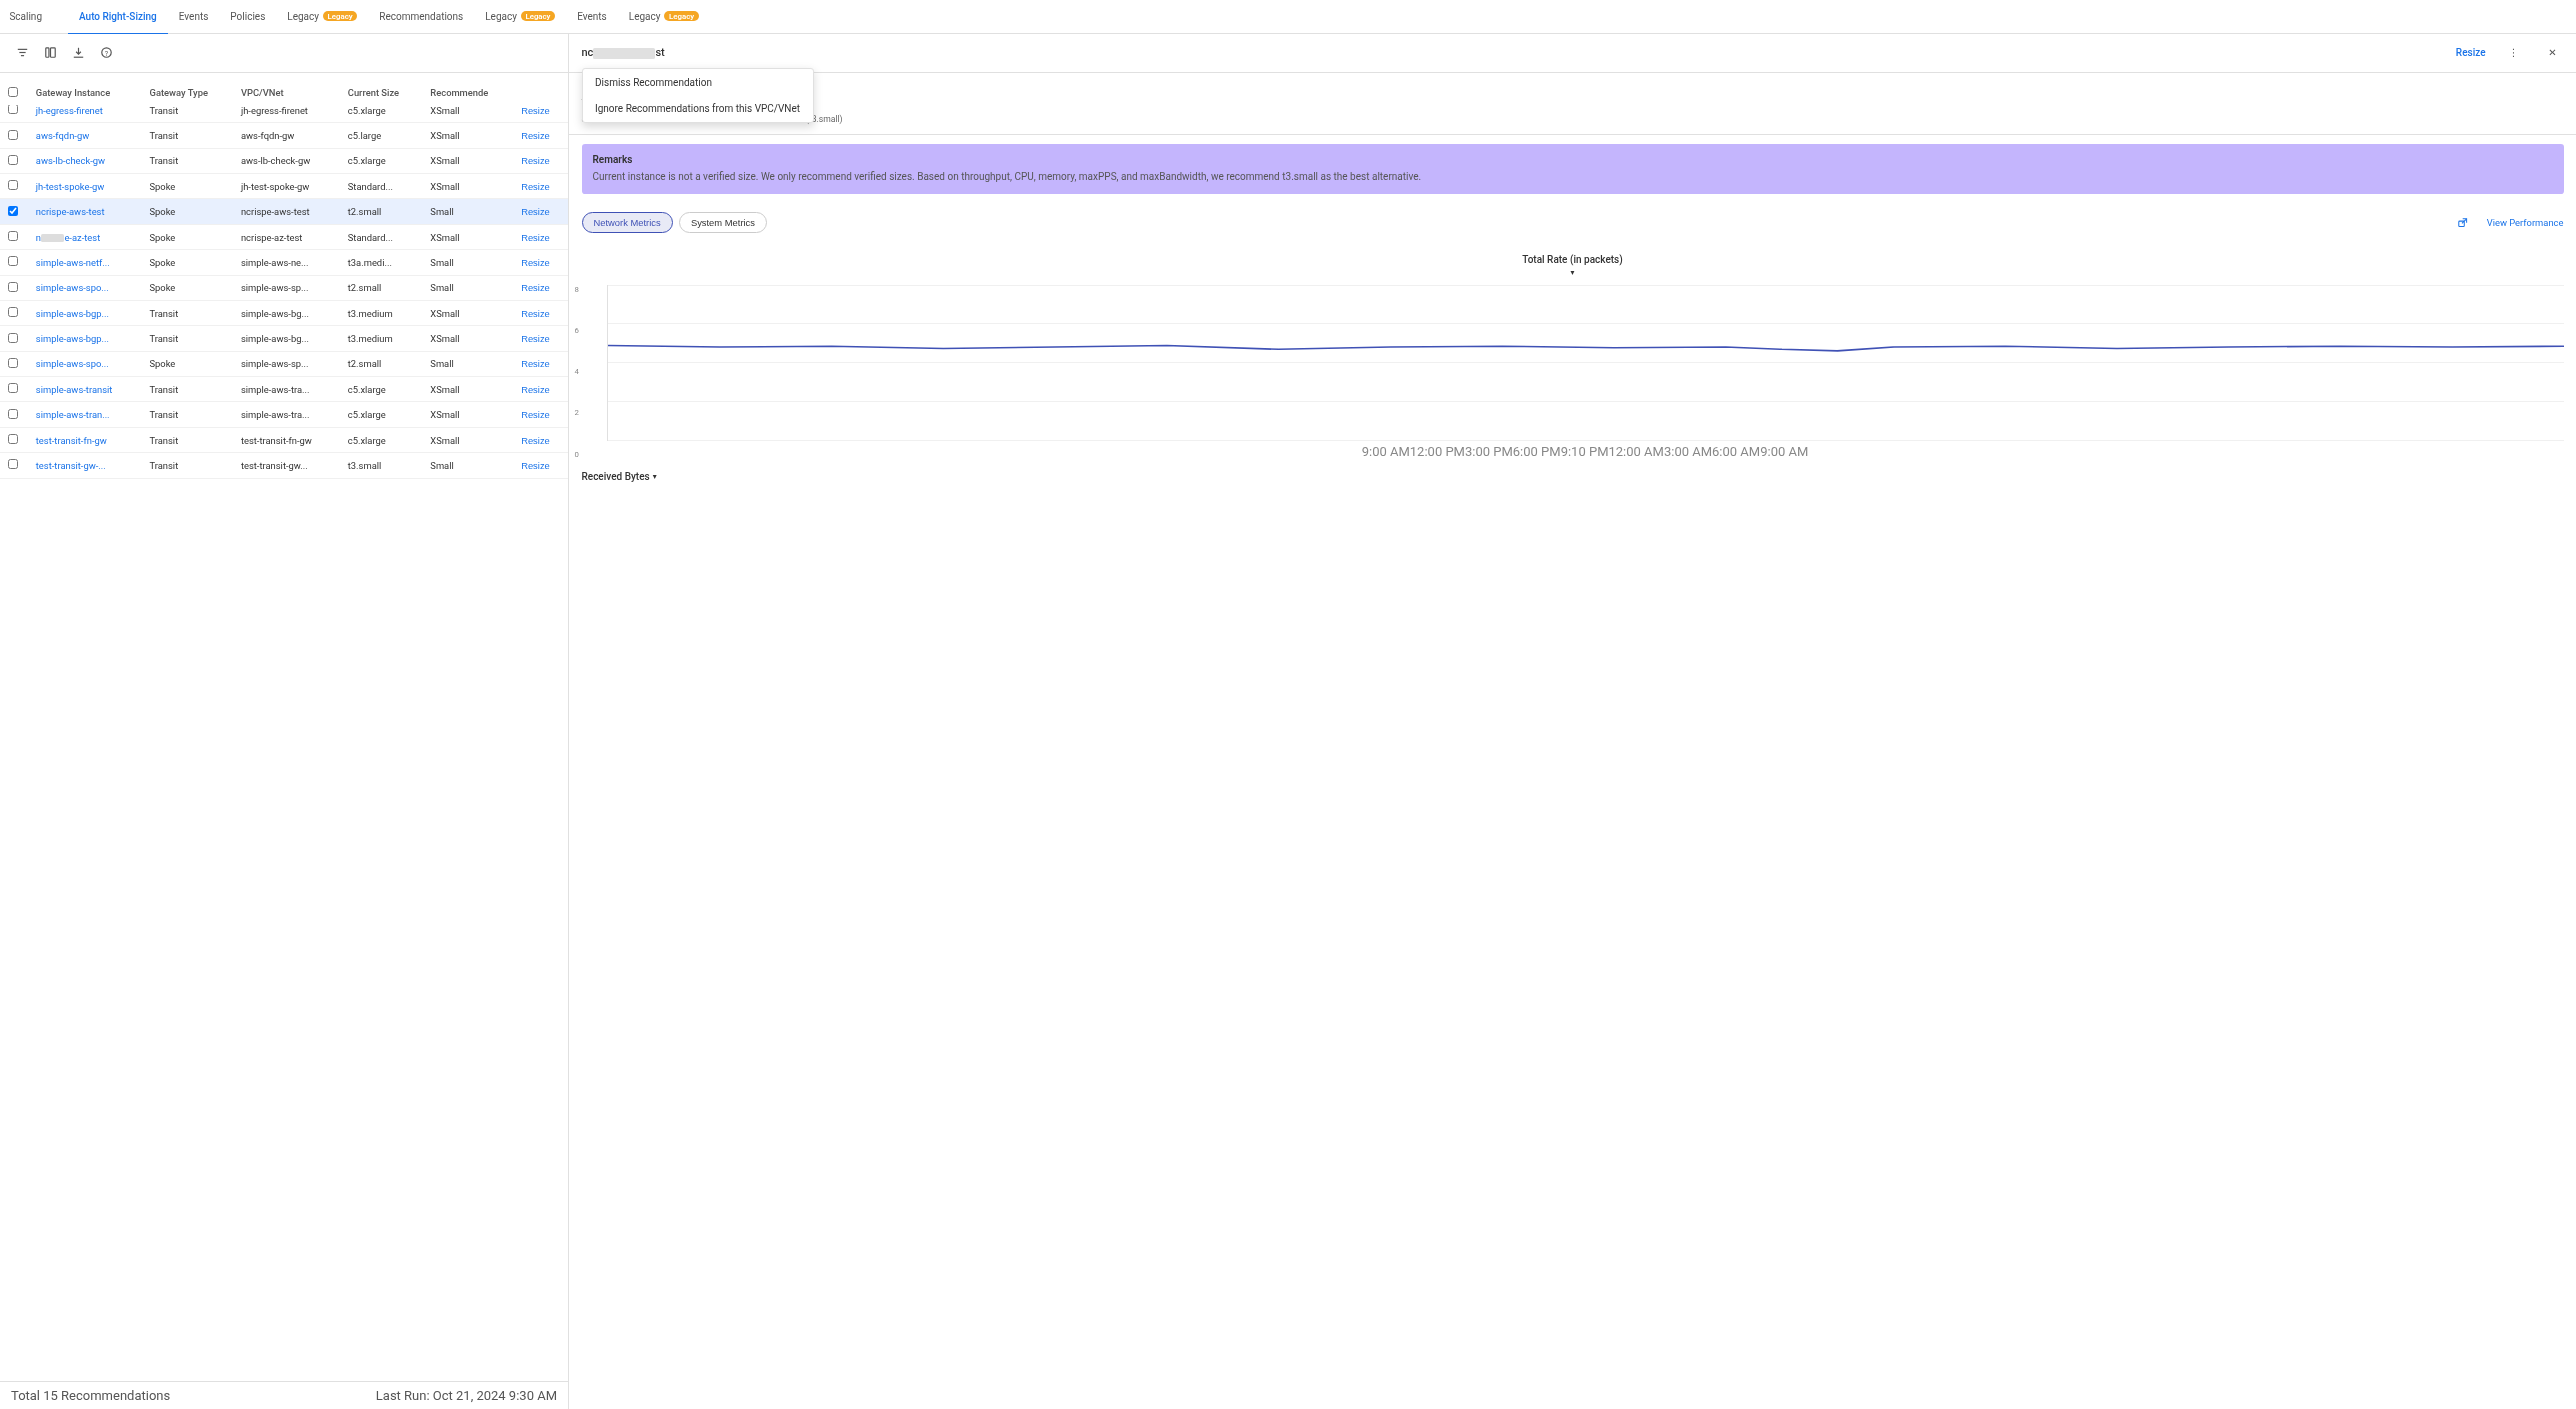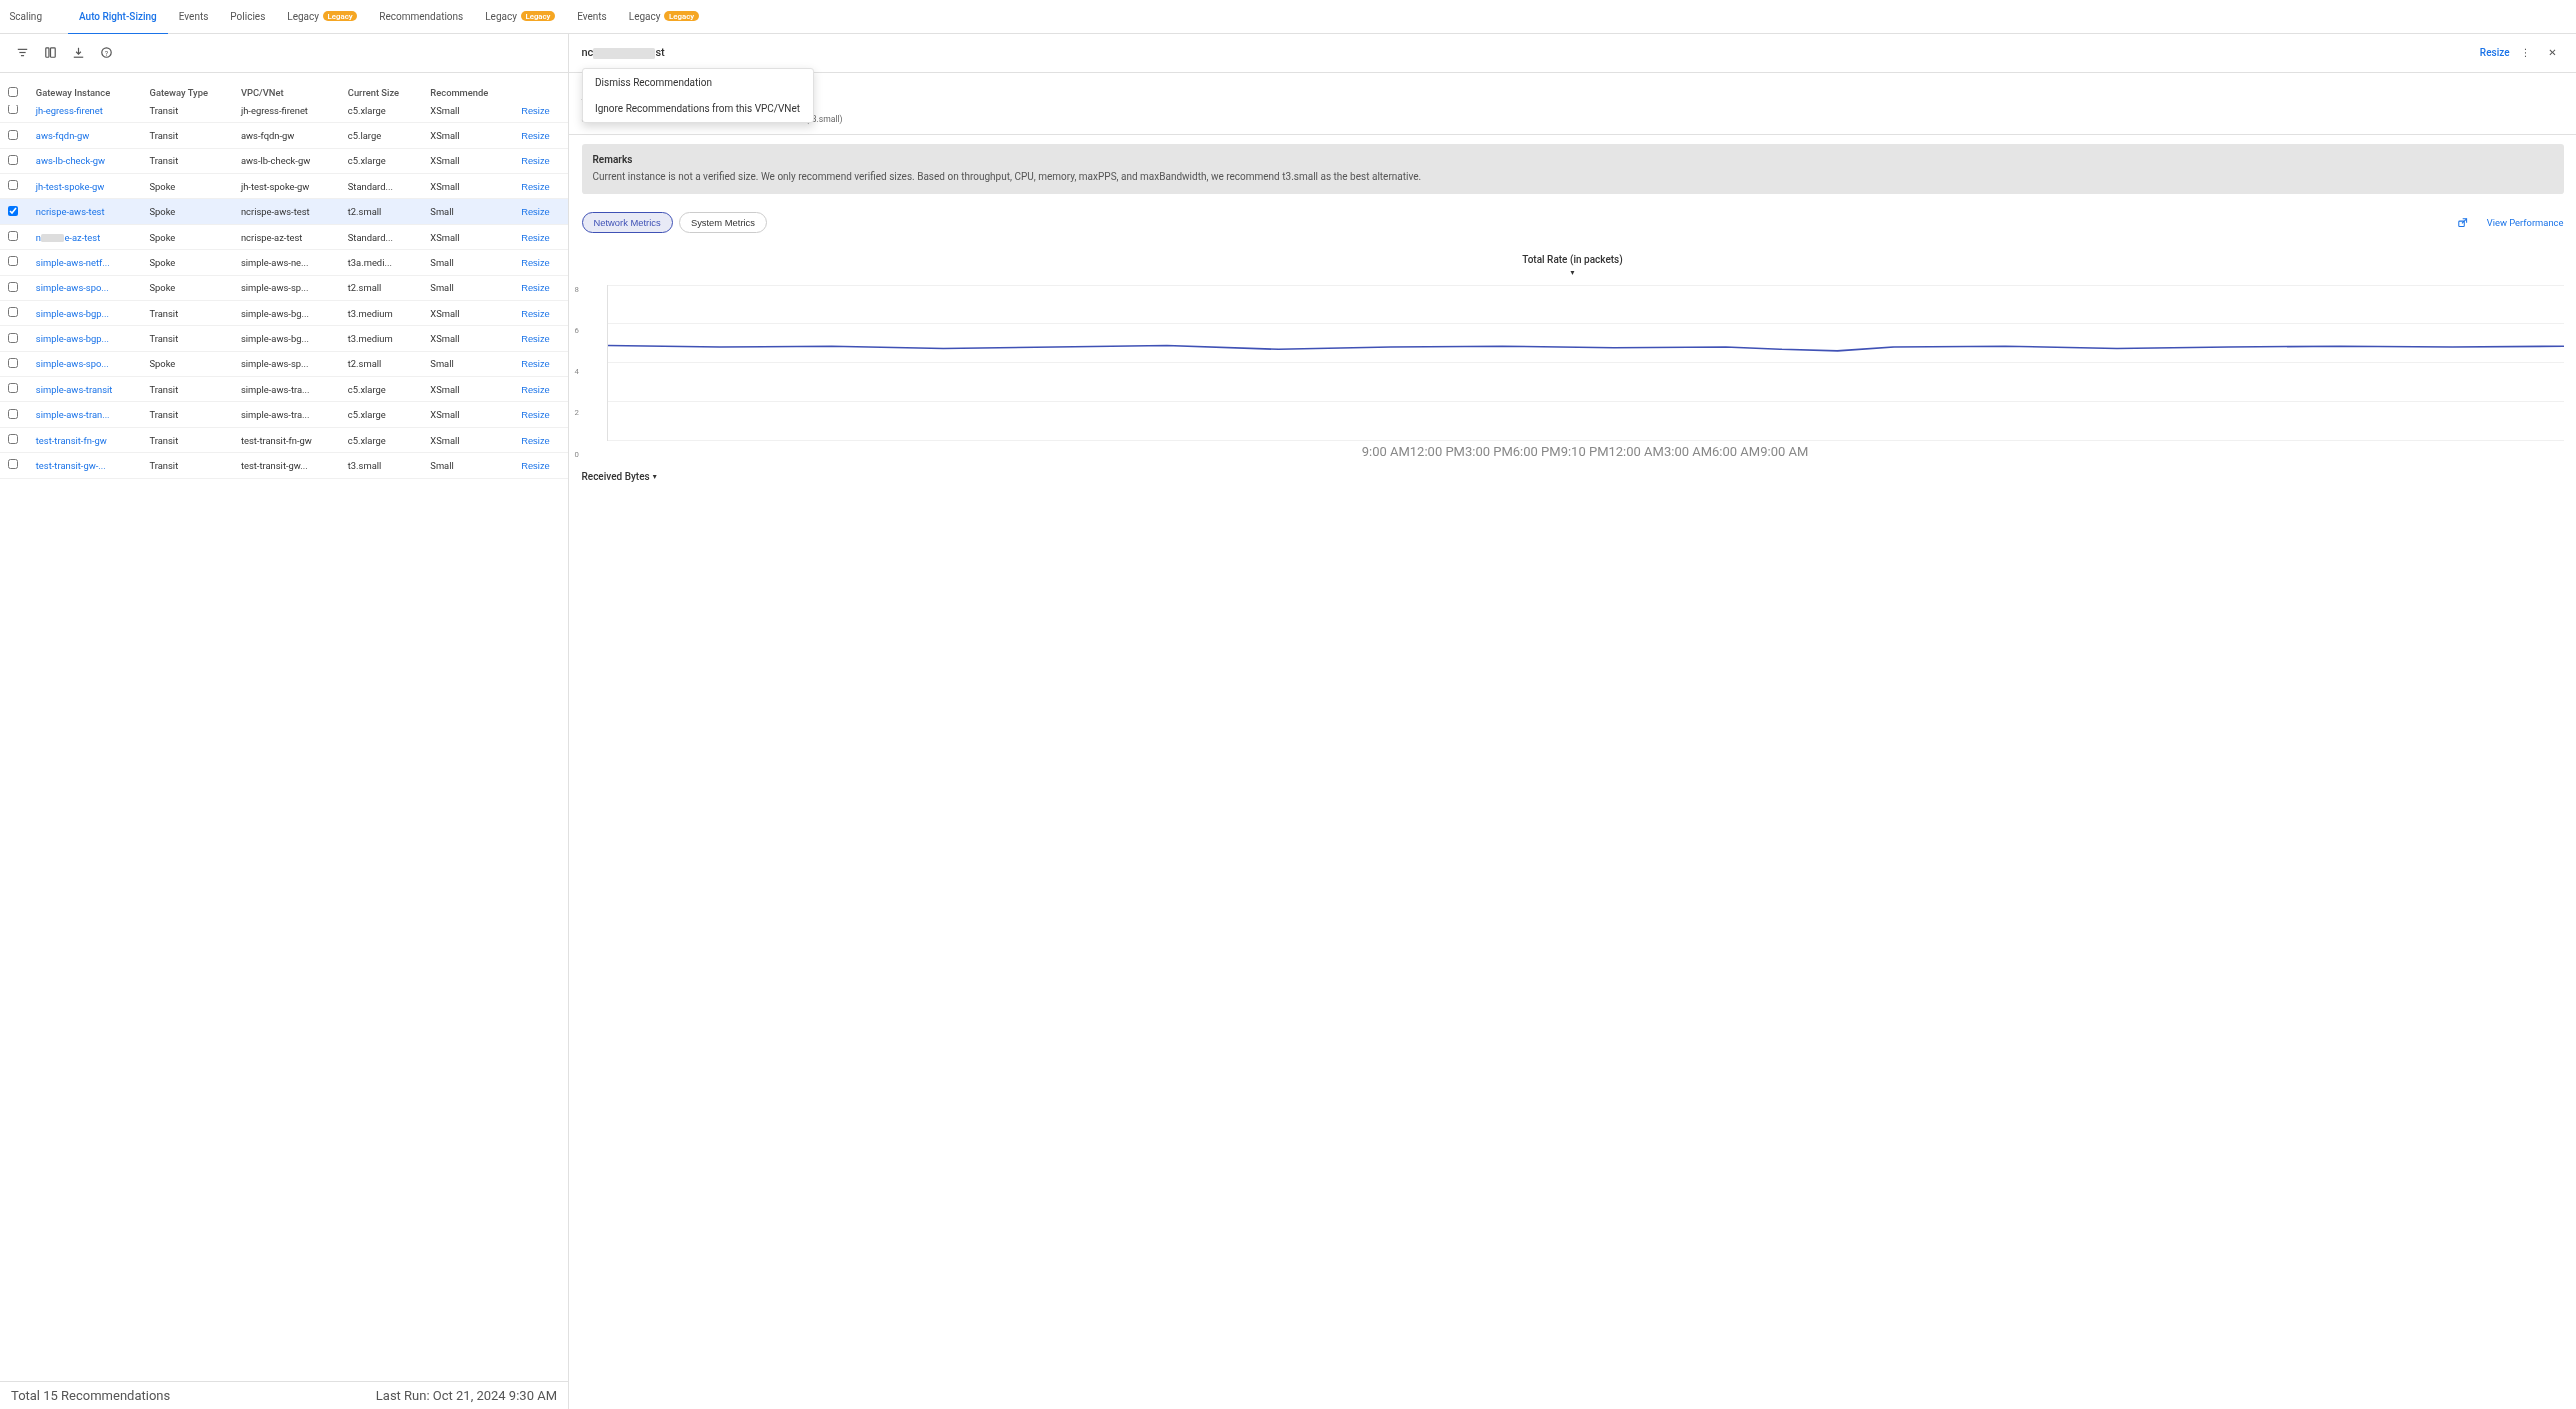--- a/index.html
+++ b/index.html
@@ -30,21 +30,21 @@
     .checkbox-col { width: 28px; }
     td a, .link { color: #1a73e8; text-decoration: none; cursor: pointer; }
     .resize-btn { color: #1a73e8; background: none; border: none; cursor: pointer; font-size: 9.4px; font-weight: 500; }
 
     .table-footer { padding: 6.2px 11px; font-size: 13px; color: #555; border-top: 0.8px solid #e0e0e0; display: flex; justify-content: space-between; }
 
     
     .right-panel { flex: 1; display: flex; flex-direction: column; position: relative; overflow-y: auto; }
 
     
-    .detail-header { display: flex; align-items: center; padding: 7.8px 12.5px; border-bottom: 0.8px solid #e0e0e0; gap: 5px; }
+    .detail-header { display: flex; align-items: center; padding: 7.8px 12.5px; border-bottom: 0.8px solid #e0e0e0; gap: 17px; }
     .detail-title { font-size: 11px; font-weight: 500; flex: 1; color: #333; }
     .detail-title .redacted { display: inline-block; background: #e0e0e0; border-radius: 1.6px; width: 62px; height: 11px; vertical-align: middle; }
     .resize-link { color: #1a73e8; font-weight: 500; cursor: pointer; font-size: 10px; }
     .more-btn { width: 22px; height: 22px; display: flex; align-items: center; justify-content: center; cursor: pointer; color: #555; border-radius: 50%; }
     .close-btn { width: 22px; height: 22px; display: flex; align-items: center; justify-content: center; cursor: pointer; color: #555; border-radius: 50%; }
 
     
     .dropdown-menu { position: absolute; top: 34px; left: 12.5px; background: #fff; border: 0.8px solid #e0e0e0; border-radius: 3.1px; box-shadow: 0 3.1px 9.4px rgba(0,0,0,0.15); z-index: 100; min-width: 218px; }
     .dropdown-item { padding: 7.8px 12.5px; font-size: 10px; cursor: pointer; color: #333; }
 
@@ -52,21 +52,21 @@
     .detail-info { padding: 9.4px 12.5px; border-bottom: 0.8px solid #e0e0e0; }
     .detail-row { display: flex; align-items: center; margin-bottom: 4.7px; font-size: 10px; }
     .detail-row:last-child { margin-bottom: 0; }
     .detail-label { color: #555; width: 140px; flex-shrink: 0; }
     .detail-value { color: #333; }
     .detail-value .redacted { display: inline-block; background: #e0e0e0; border-radius: 1.6px; width: 47px; height: 10px; vertical-align: middle; }
     .arrow { color: #333; margin: 0 3.1px; }
     .size-small { font-size: 8.6px; color: #666; }
 
     
-    .remarks-section { margin: 9.4px 12.5px; background: #e5e5e5; border-radius: 3.1px; padding: 9.4px 11px; }
+    .remarks-section { margin: 9.4px 12.5px; background: #c4b5fd; border-radius: 3.1px; padding: 9.4px 11px; }
     .remarks-title { font-weight: 600; font-size: 10px; margin-bottom: 4.7px; }
     .remarks-text { font-size: 10px; color: #555; line-height: 1.5; }
 
     
     .metrics-section { padding: 9.4px 12.5px; }
     .metrics-tabs { display: flex; align-items: center; gap: 6.2px; margin-bottom: 11px; }
     .metrics-tab { padding: 3.9px 11px; border-radius: 12.5px; border: 0.8px solid #ccc; font-size: 9.4px; cursor: pointer; color: #333; background: #fff; }
     .metrics-tab.active { background: #e8eaf6; border-color: #3f51b5; color: #3f51b5; font-weight: 500; }
     .view-performance { margin-left: auto; color: #1a73e8; font-size: 9.4px; cursor: pointer; display: flex; align-items: center; gap: 19px; }
 

